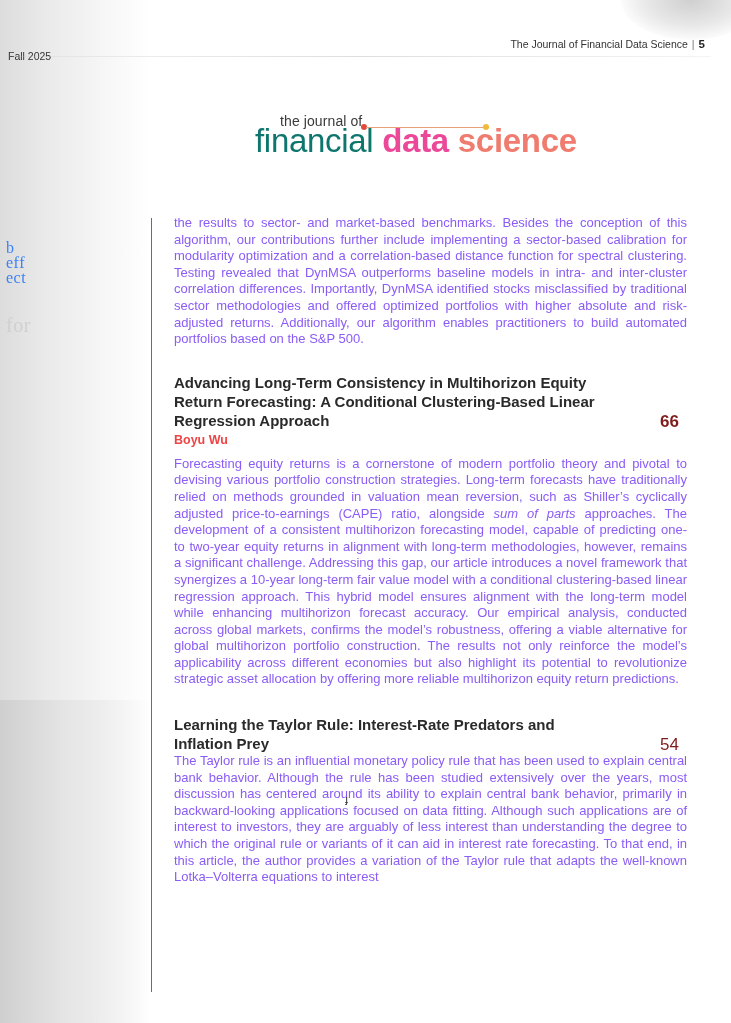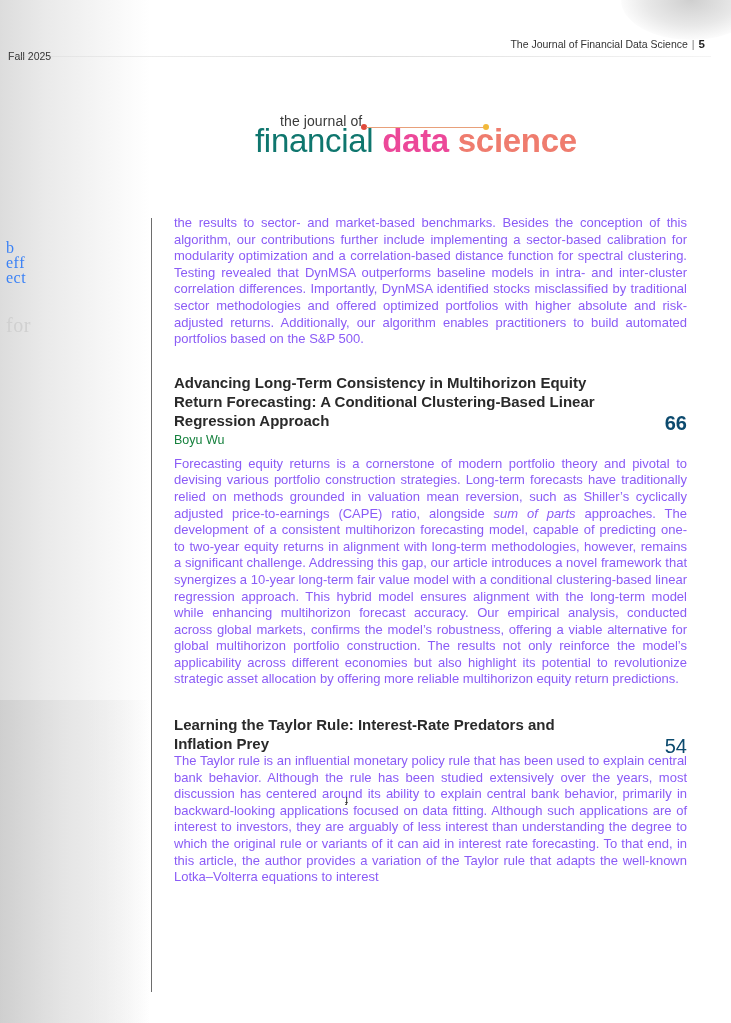--- a/index.html
+++ b/index.html
@@ -72,25 +72,25 @@
     .para {
       font-size: 13px; line-height: 16.6px; text-align: justify; color: #8b5cf6; margin: 0;
       hyphens: manual;
     }
     .article { position: relative; }
     .art-title {
       font-size: 15px; line-height: 19px; color: #2a2a2a; width: 430px; margin: 0;
     }
     .art-title b { font-weight: bold; }
     .art-page {
-      position: absolute; right: 0; font-size: 20px; font-weight: bold; color: #0c4a6e;
+      position: absolute; right: 8px; font-size: 17px; font-weight: bold; color: #7f1d1d;
     }
     .art-page.light { font-weight: normal; }
     .art-author {
-      font-size: 12.5px; font-weight: normal; color: #15803d; margin: 3px 0 8px 0; line-height: 15px;
+      font-size: 12.5px; font-weight: bold; color: #ef4444; margin: 3px 0 8px 0; line-height: 15px;
     }
     .marker {
       position: absolute; left: 345px; top: 793px; font-size: 11px; color: #333;
     }
   </style>
 </head>
 <body>
 
 <div class="page-shade"></div>
 <div class="page-shade-bottom"></div>

